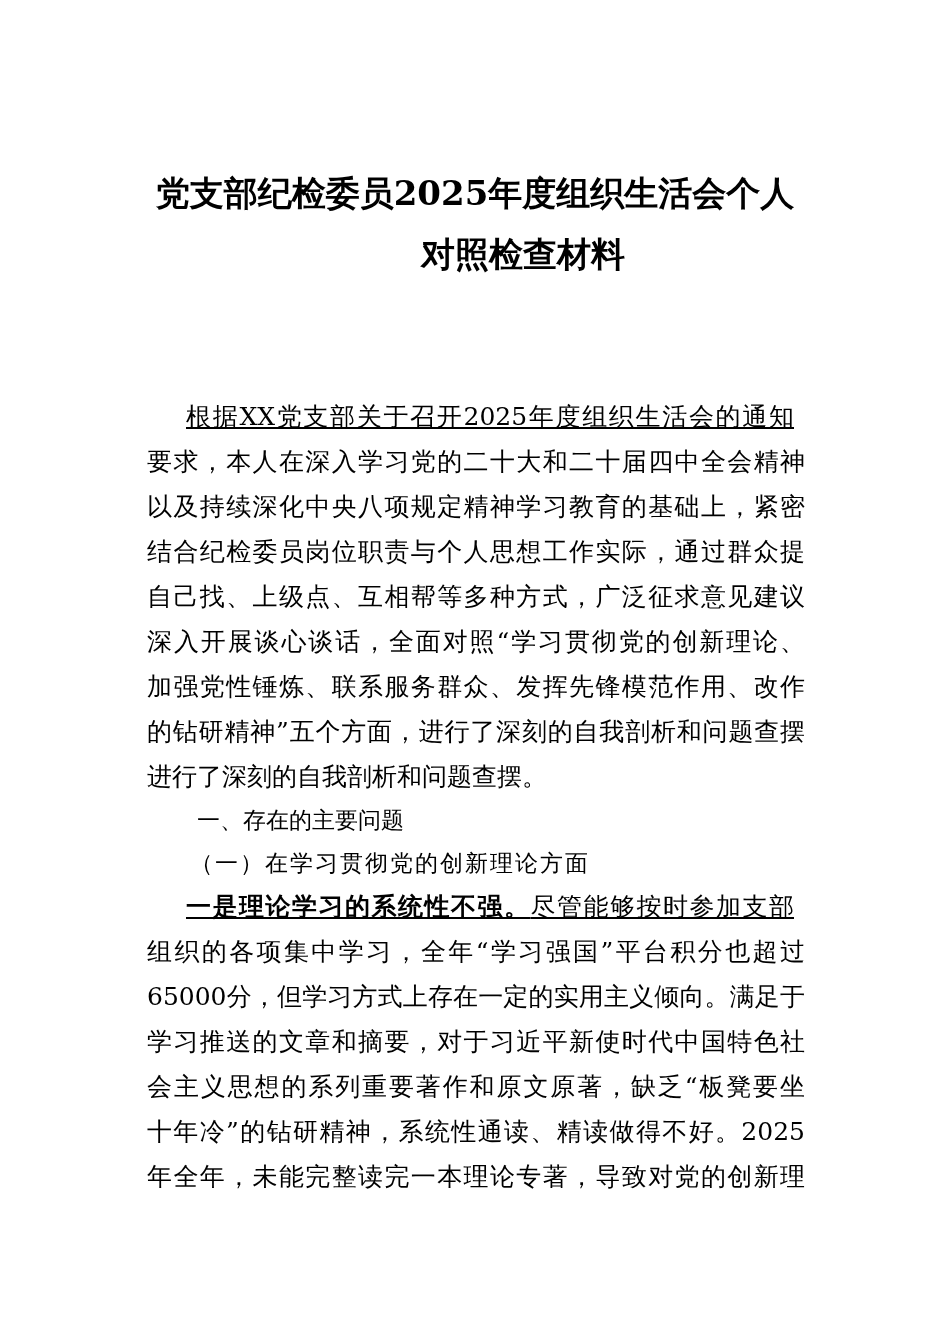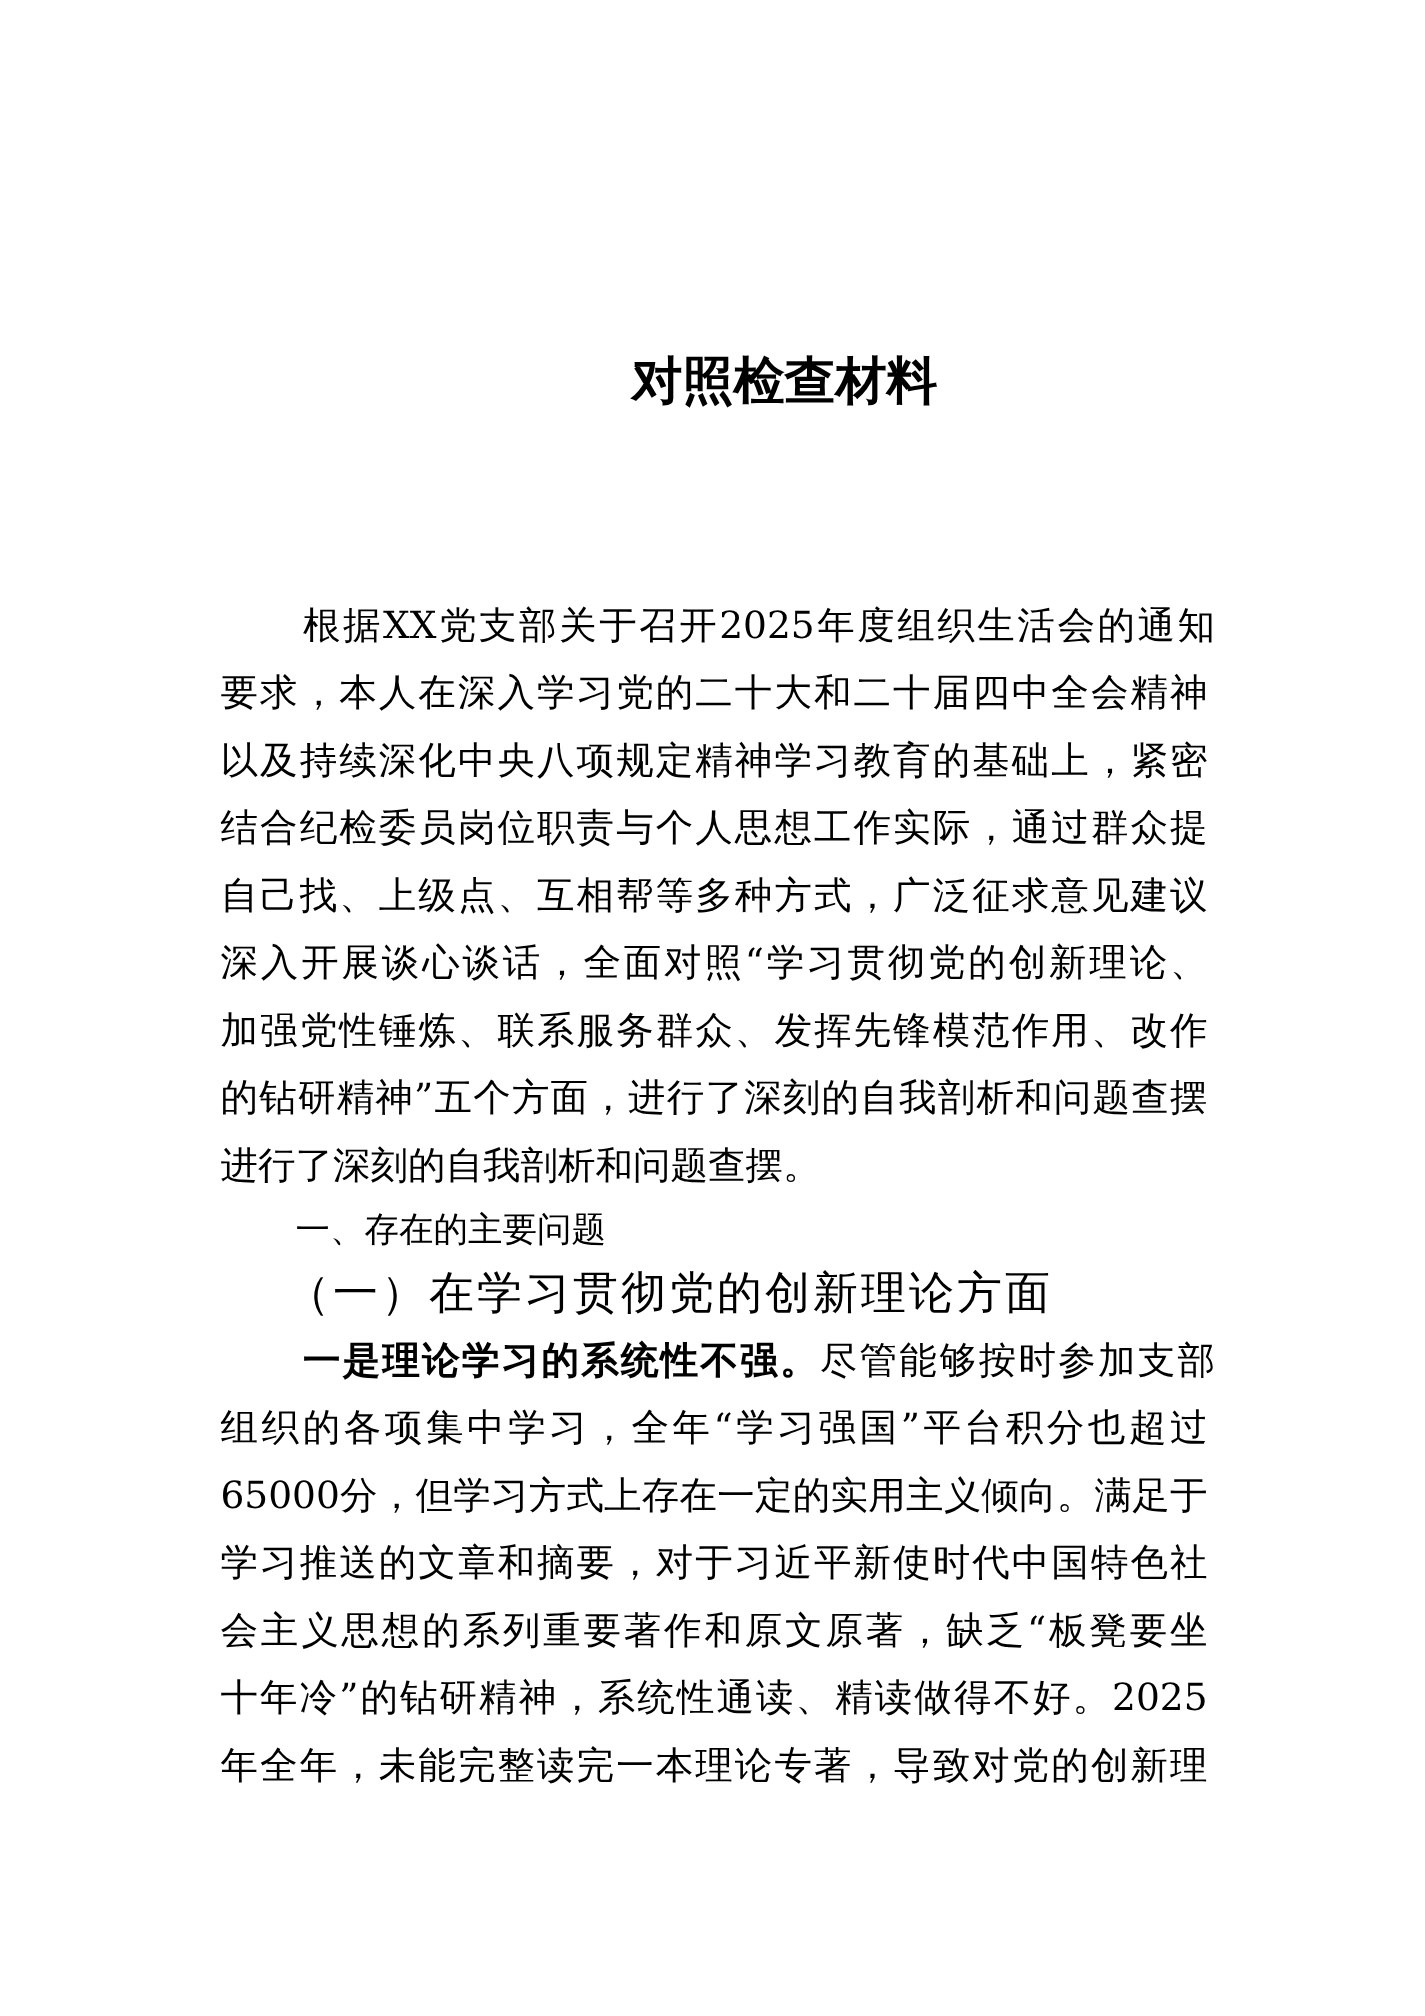--- a/index.html
+++ b/index.html
@@ -44,50 +44,52 @@
       white-space: nowrap;
       text-align: justify;
       text-align-last: justify;
       font-family: "DejaVu Serif", "Liberation Serif", serif;
       font-weight: normal;
     }
     .line.last {
       text-align-last: left;
     }
     .line.indent {
-      left: 202px;
+      left: 186px;
       width: 608px;
+      text-decoration: underline;
     }
     .heading1 {
       position: absolute;
       left: 197px;
       font-family: "DejaVu Sans", "Liberation Sans", sans-serif;
       font-size: 23px;
       line-height: 34px;
       white-space: nowrap;
     }
     .heading2 {
       position: absolute;
       left: 190px;
       font-family: "DejaVu Serif", "Liberation Serif", serif;
-      font-size: 30px;
+      font-size: 23px;
       line-height: 34px;
       white-space: nowrap;
       letter-spacing: 2px;
     }
     .bold-lead {
       font-weight: bold;
       font-family: "DejaVu Sans", "Liberation Sans", sans-serif;
     }
   </style>
 </head>
 <body>
 
 <div class="page">
 
+  <div class="title-line" style="top:171px;">党支部纪检委员2025年度组织生活会个人</div>
   <div class="title-line" style="top:232px;padding-left:48px;">对照检查材料</div>
 
   <div>
     <div class="line indent" style="top:400px;">根据XX党支部关于召开2025年度组织生活会的通知</div>
     <div class="line" style="top:445px;">要求，本人在深入学习党的二十大和二十届四中全会精神</div>
     <div class="line" style="top:490px;">以及持续深化中央八项规定精神学习教育的基础上，紧密</div>
     <div class="line" style="top:535px;">结合纪检委员岗位职责与个人思想工作实际，通过群众提</div>
     <div class="line" style="top:580px;">自己找、上级点、互相帮等多种方式，广泛征求意见建议</div>
     <div class="line" style="top:625px;">深入开展谈心谈话，全面对照“学习贯彻党的创新理论、</div>
     <div class="line" style="top:670px;">加强党性锤炼、联系服务群众、发挥先锋模范作用、改作</div>

